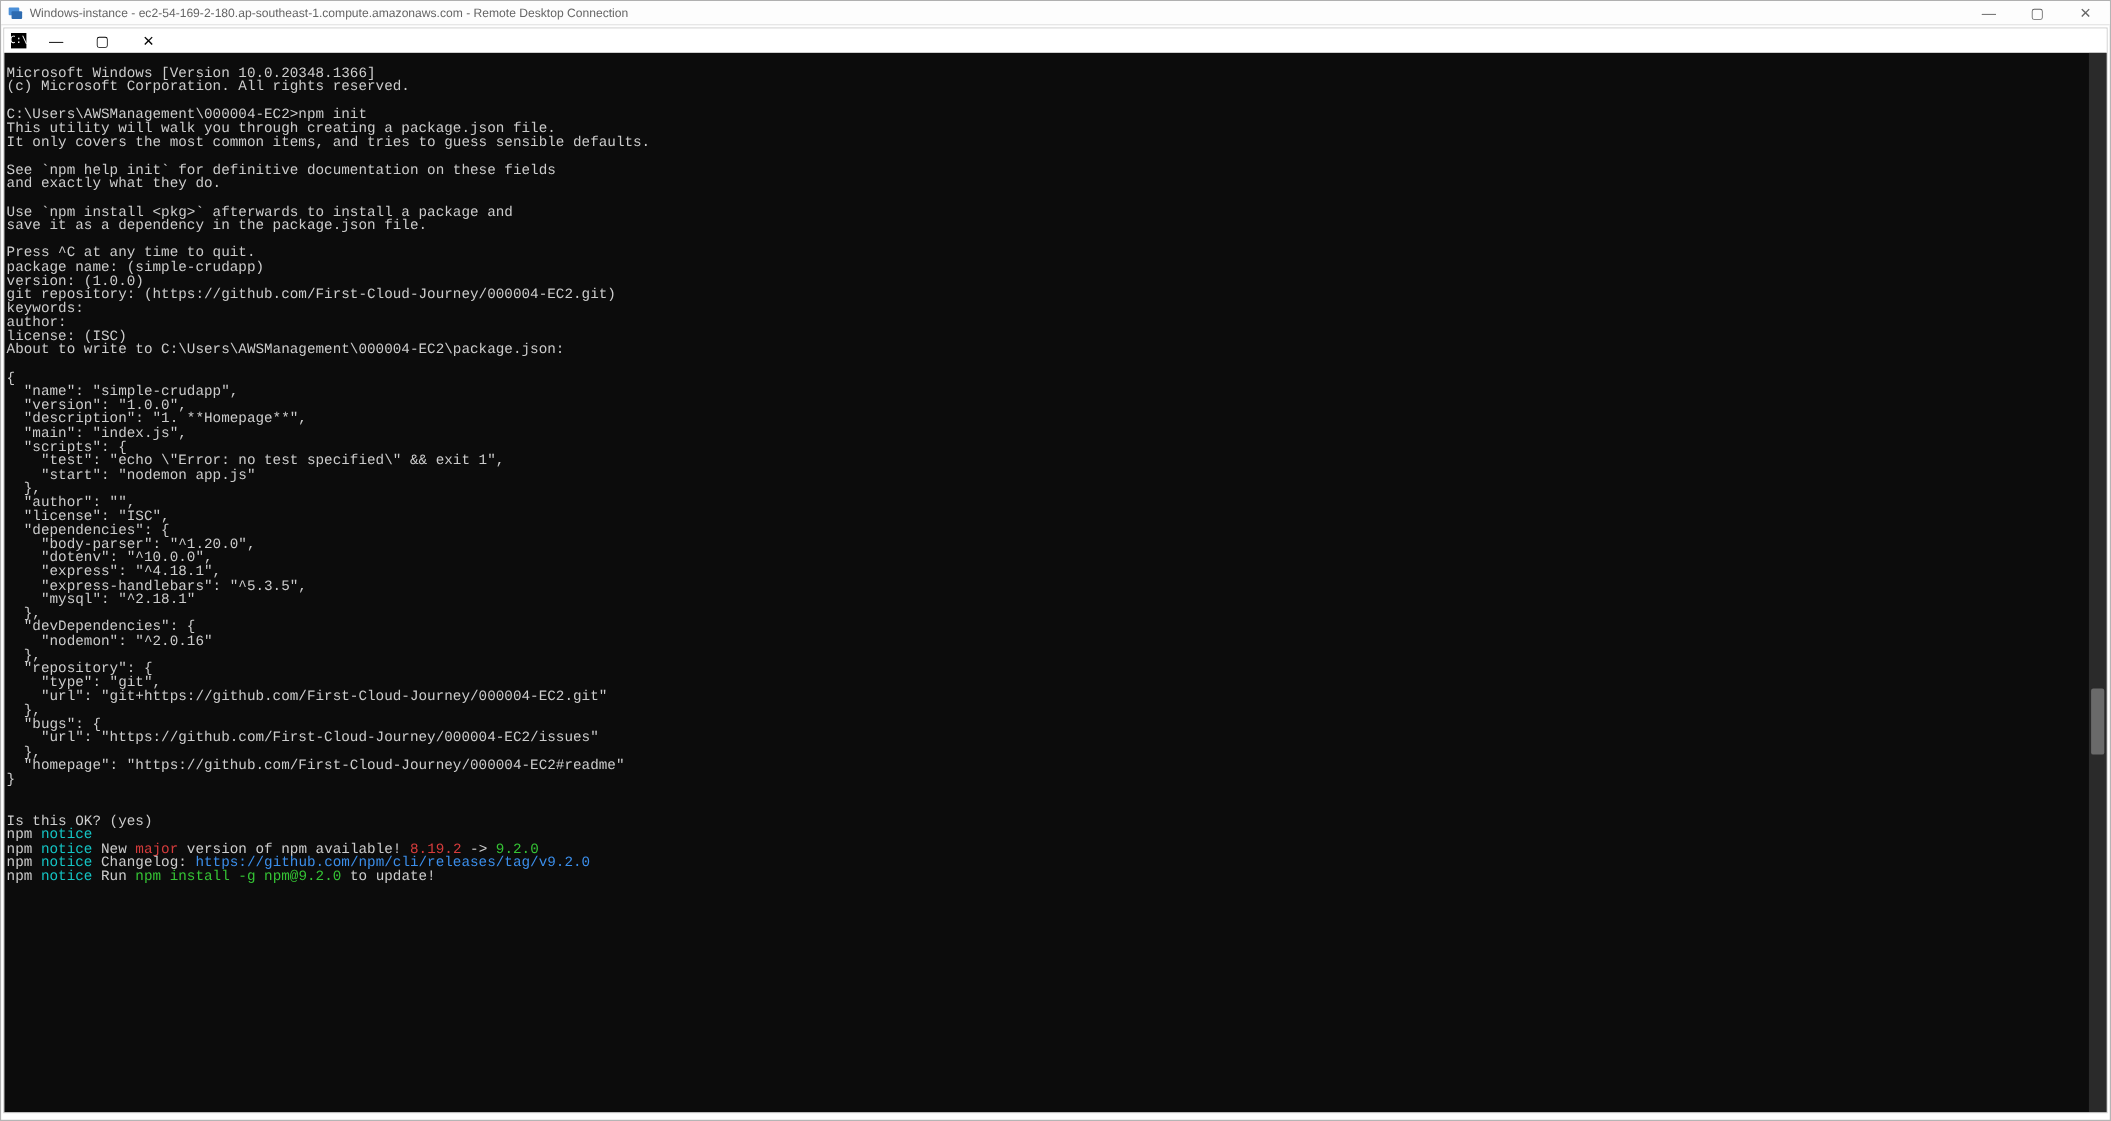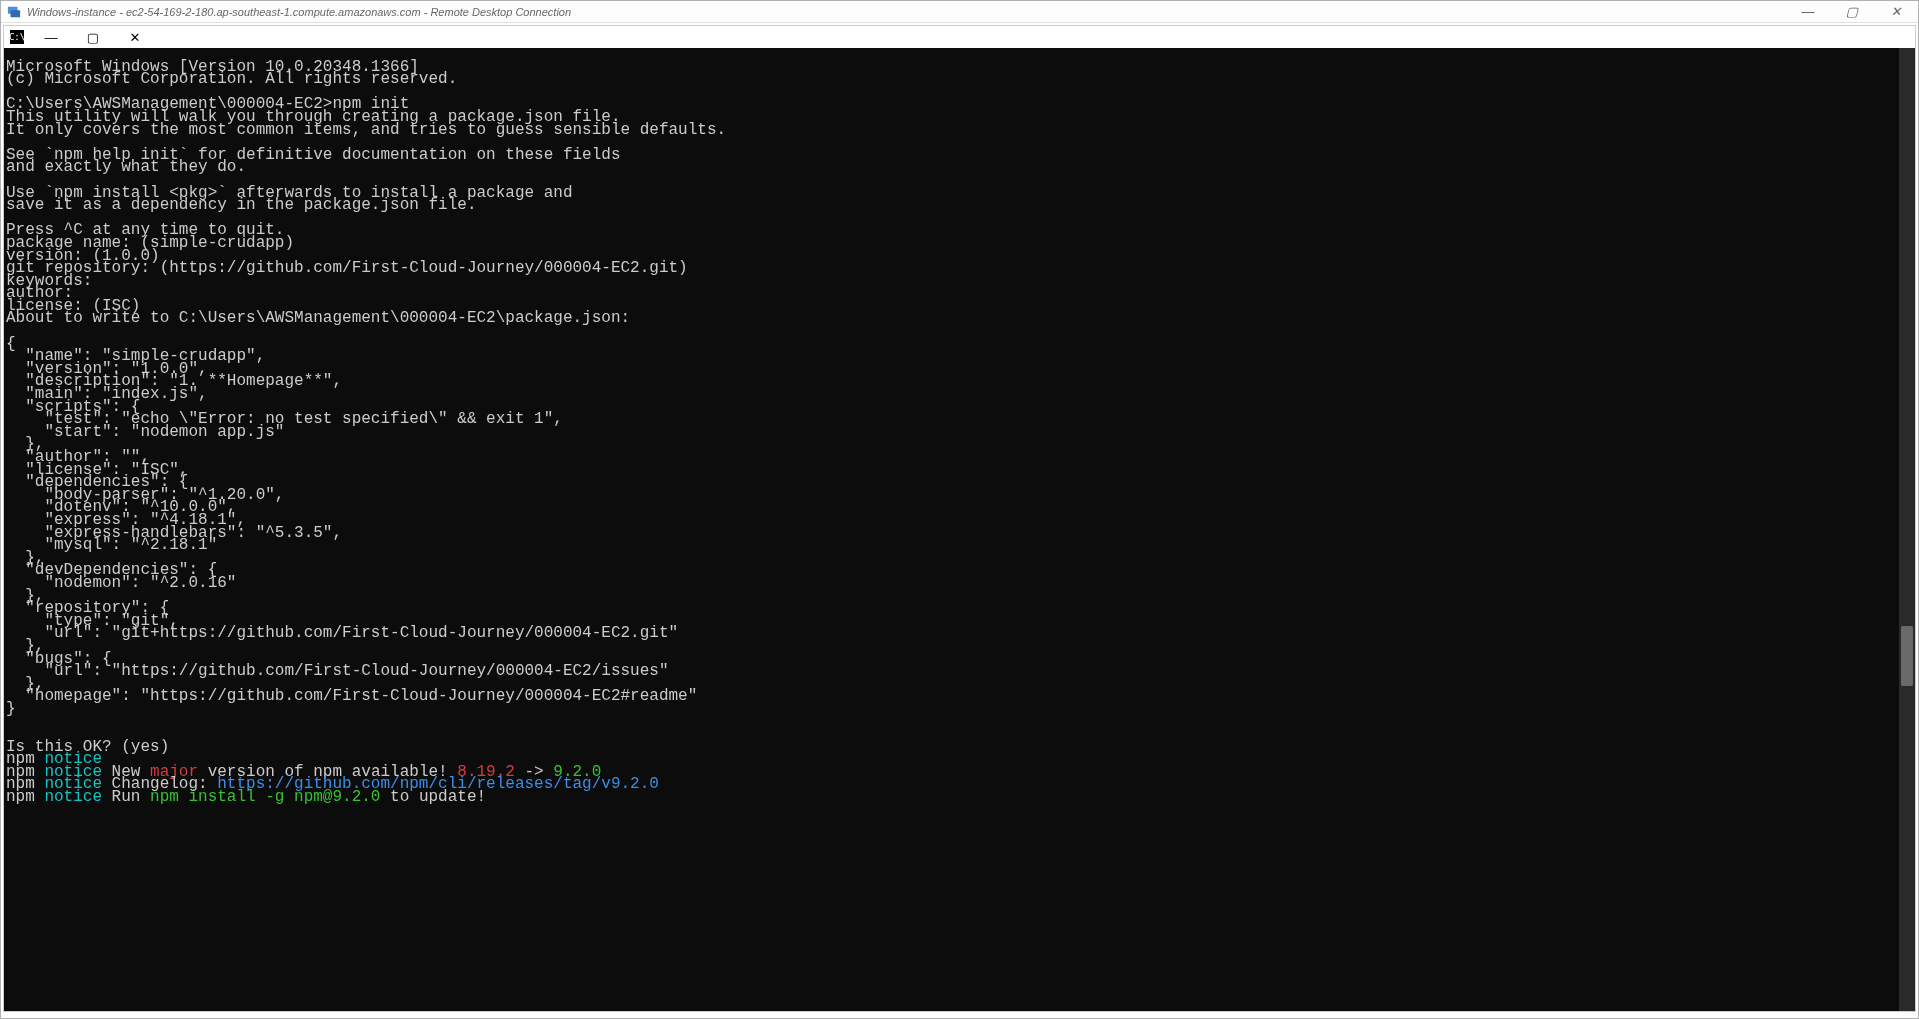--- a/index.html
+++ b/index.html
@@ -12,21 +12,20 @@
     font-size: 12px;
   }
 
   
   .rdp-window { width: 100%; height: 100%; display: flex; flex-direction: column;
     border: 1px solid #b0b0b0; }
   .rdp-titlebar {
     height: 22px; background: #fdfdfd; display: flex; align-items: center;
     padding-left: 6px; color: #666; border-bottom: 1px solid #e1e1e1;
     font-size: 11px;
-    font-style: italic;
   }
   .rdp-titlebar .rdp-icon { width: 14px; height: 14px; margin-right: 6px;
     display:inline-flex; align-items:center; justify-content:center;}
   .rdp-titlebar .rdp-title { flex: 1; }
   .win-btns-outer { display: flex; height: 100%; }
   .win-btn { width: 44px; display:flex; align-items:center; justify-content:center;
     color:#666; font-size: 13px; cursor: default;}
 
   
   .cmd-window { flex:1; display:flex; flex-direction:column; margin:2px 2px 6px 2px;
@@ -38,21 +37,21 @@
   .cmd-titlebar .cmd-icon{ width:14px; height:14px; margin-right:6px;
     background:#000; color:#fff; display:inline-flex; align-items:center;
     justify-content:center; font-size:9px; font-family:Consolas,monospace;}
   .cmd-titlebar .cmd-title{ flex:1; }
   .win-btns-inner{ display:flex; height:100%; }
   .win-btns-inner .win-btn{ width:42px; color:#000;}
 
   .terminal {
     flex:1; background:#0c0c0c; color:#cccccc;
     font-family: Consolas, "Courier New", monospace;
-    font-size: 16px; line-height: 12.6px;
+    font-size: 13px; line-height: 12.6px;
     padding: 0 2px 2px 2px;
     white-space: pre;
     overflow: hidden;
     position: relative;
   }
   .terminal .scroll{
     position:absolute; right:0; top:0; bottom:0; width:16px;
     background:#2a2a2a;
   }
   .terminal .scroll .thumb{

